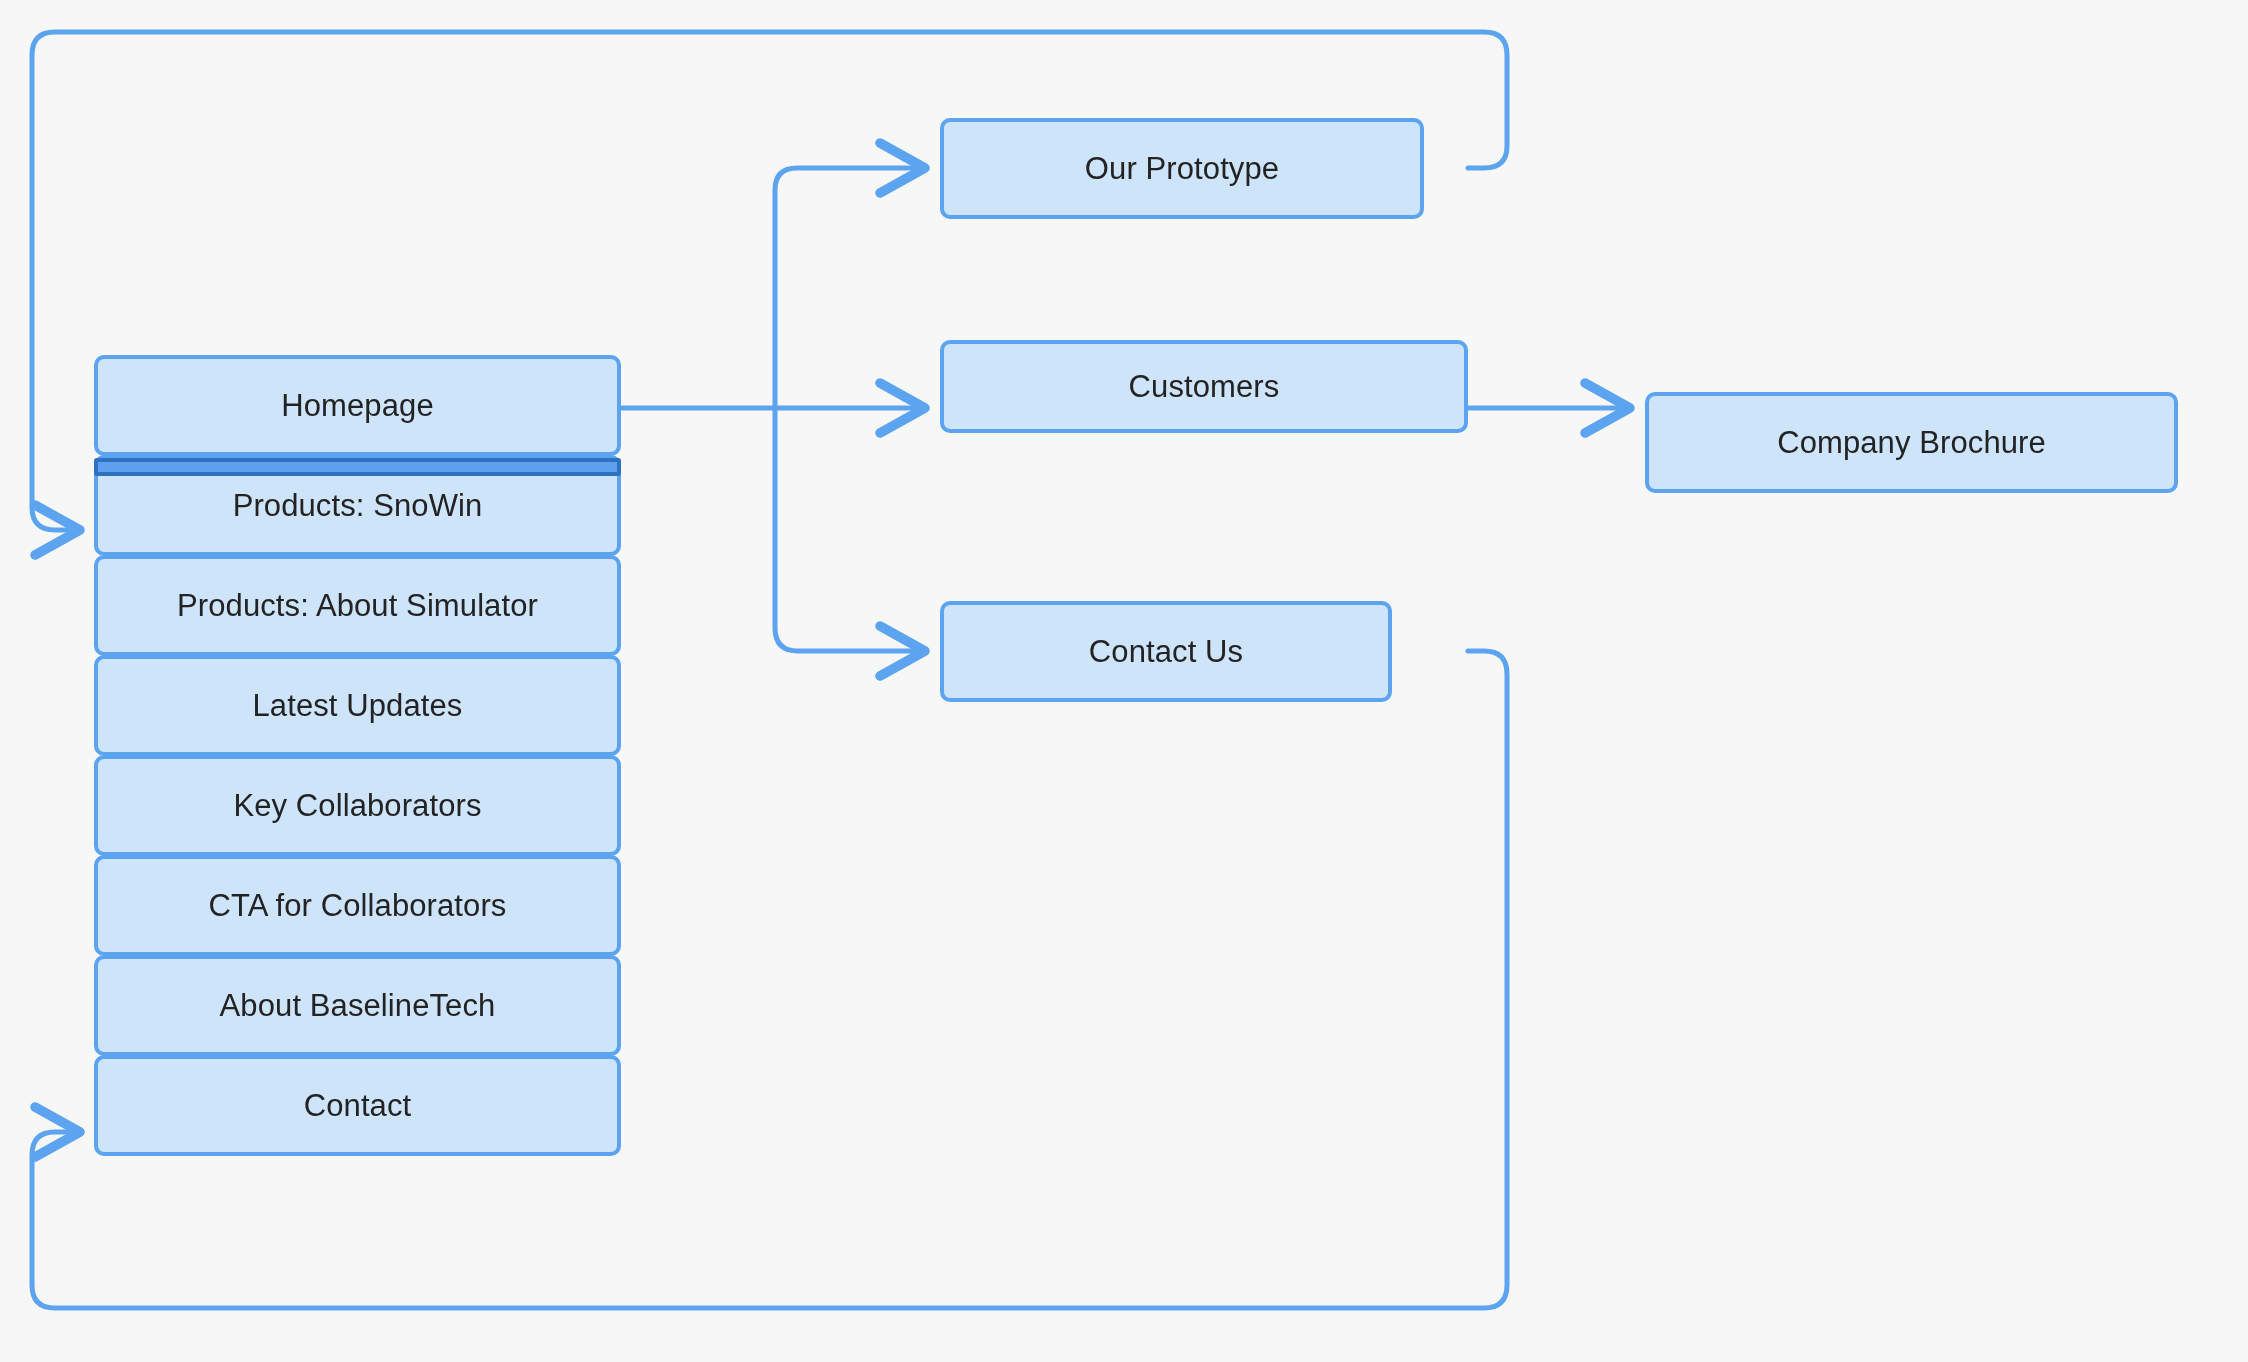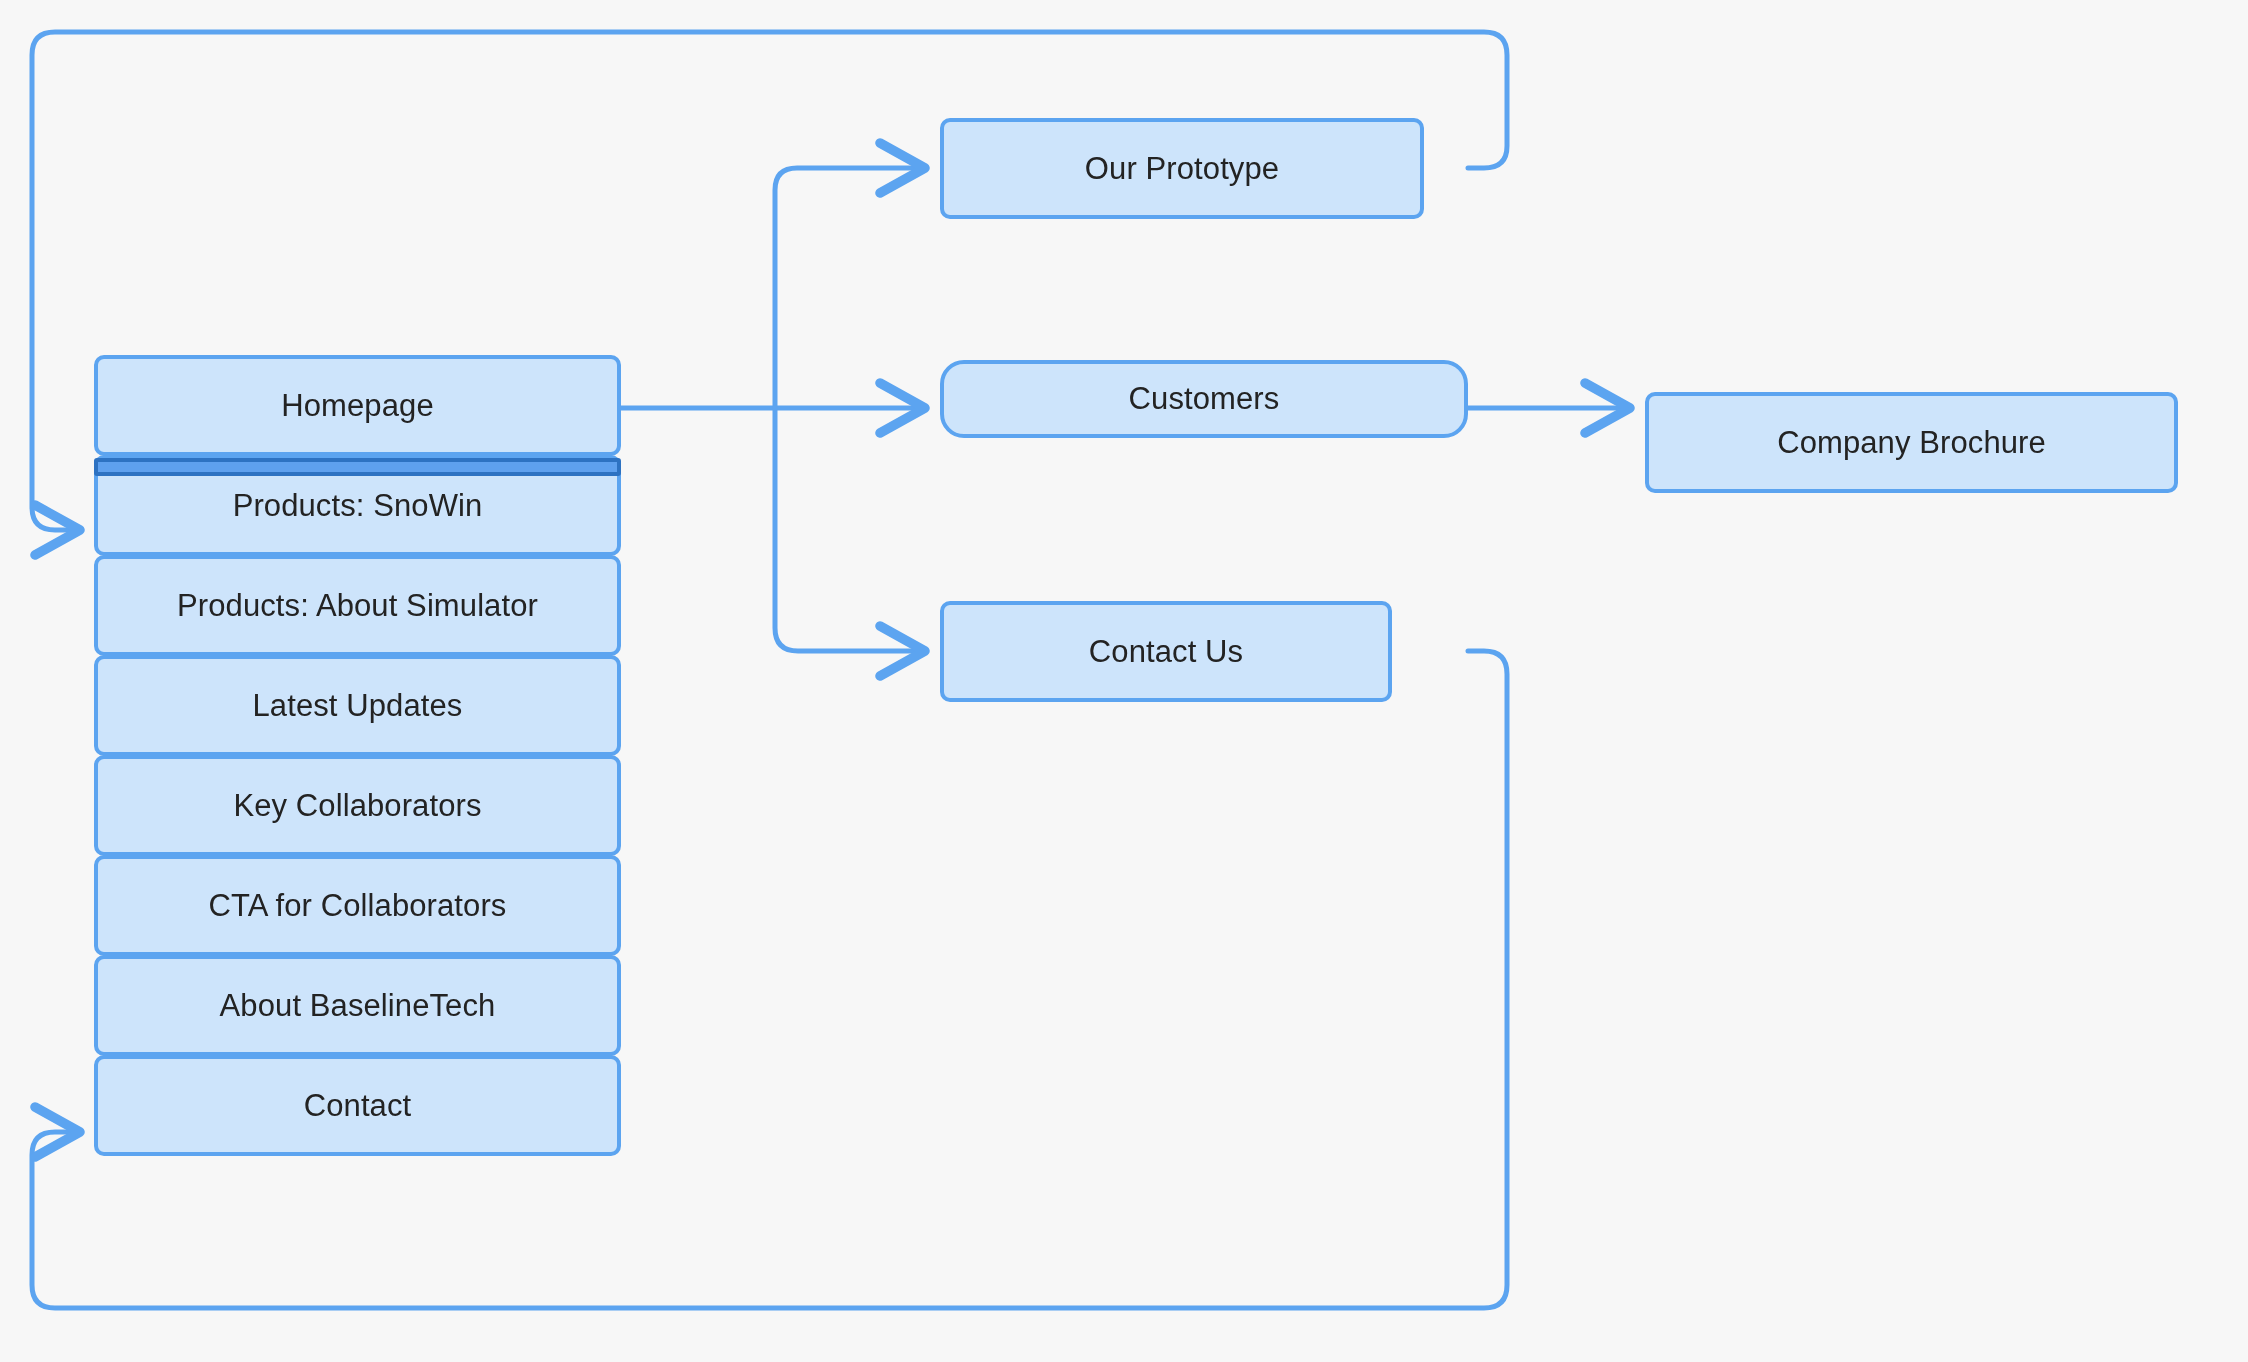--- a/index.html
+++ b/index.html
@@ -103,21 +103,21 @@
       <span class="node-label">Contact</span>
     </div>
   </div>
 
   <div class="divider"></div>
 
   <div class="node" style="left:940px;top:118px;width:484px;height:101px;">
     <span class="node-label">Our Prototype</span>
   </div>
 
-  <div class="node" style="left:940px;top:360px;width:528px;height:78px;border-radius:24px;">
+  <div class="node" style="left:940px;top:340px;width:528px;height:93px;">
     <span class="node-label">Customers</span>
   </div>
 
   <div class="node" style="left:940px;top:601px;width:452px;height:101px;">
     <span class="node-label">Contact Us</span>
   </div>
 
   <div class="node" style="left:1645px;top:358px;width:533px;height:101px;margin-top:34px;">
     <span class="node-label">Company Brochure</span>
   </div>

